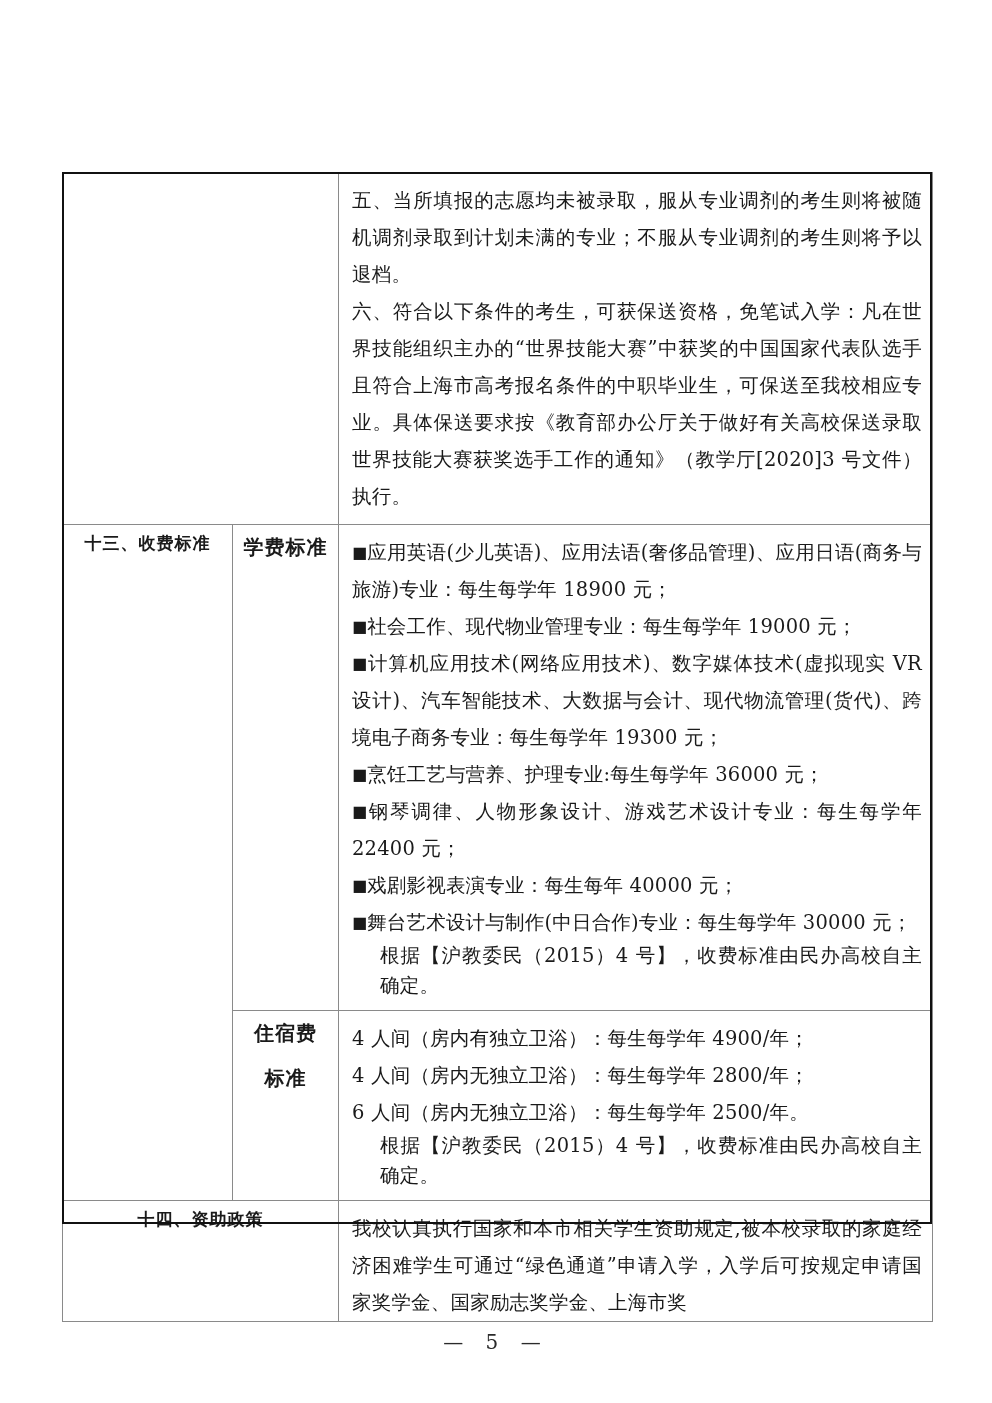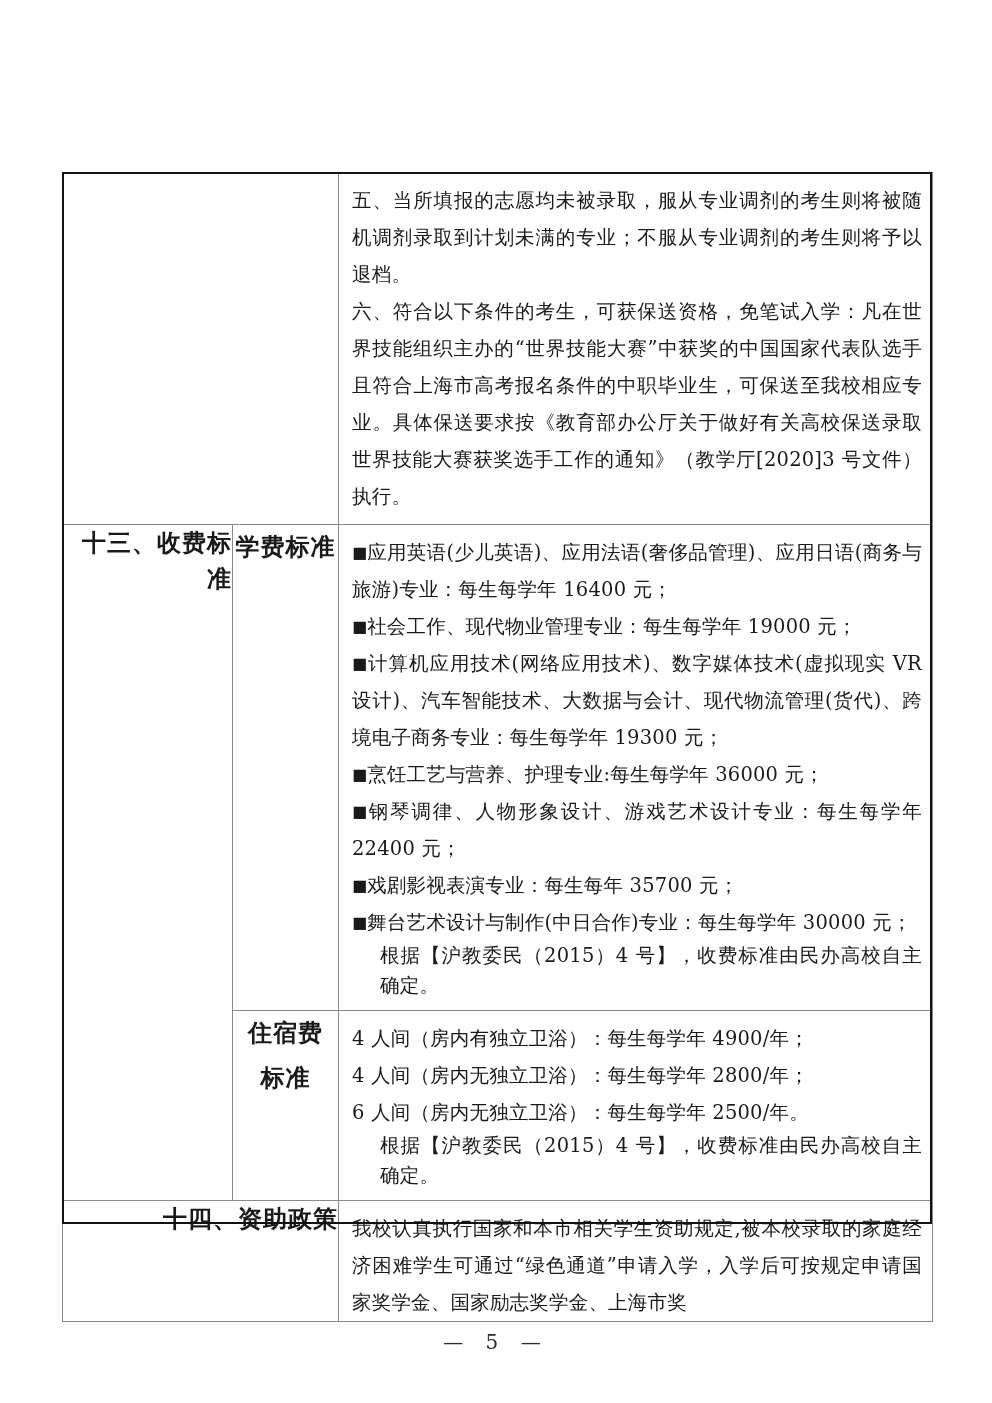--- a/index.html
+++ b/index.html
@@ -79,26 +79,25 @@
   .label-cell {
     text-align: center;
     vertical-align: middle;
     font-size: 21px;
     line-height: 36px;
     letter-spacing: 1px;
     font-weight: 600;
     font-family: "DejaVu Sans", "Liberation Sans", sans-serif;
   }
   .label-cell.sub {
-    font-size: 24px;
+    font-size: 20px;
     line-height: 45px;
   }
   .label-cell.main {
-    font-size: 24px;
-    text-align: right;
+    font-size: 17px;
   }
 
   .bullet {
     font-family: "DejaVu Sans", "Liberation Sans", sans-serif;
     font-size: 16px;
     line-height: 1;
     vertical-align: 1px;
     letter-spacing: 0;
   }
 
@@ -151,26 +150,26 @@
 
       <tr>
         <td rowspan="2" class="label-cell main">
           <span>十三、收费标准</span>
         </td>
         <td class="label-cell sub">
           <span>学费标准</span>
         </td>
         <td>
           <div class="body-cell">
-            <p><span class="bullet">■</span><span>应用英语(少儿英语)、应用法语(奢侈品管理)、应用日语(商务与旅游)专业：每生每学年 16400 元；</span></p>
+            <p><span class="bullet">■</span><span>应用英语(少儿英语)、应用法语(奢侈品管理)、应用日语(商务与旅游)专业：每生每学年 18900 元；</span></p>
             <p><span class="bullet">■</span><span>社会工作、现代物业管理专业：每生每学年 19000 元；</span></p>
             <p><span class="bullet">■</span><span>计算机应用技术(网络应用技术)、数字媒体技术(虚拟现实 VR 设计)、汽车智能技术、大数据与会计、现代物流管理(货代)、跨境电子商务专业：每生每学年 19300 元；</span></p>
             <p><span class="bullet">■</span><span>烹饪工艺与营养、护理专业:每生每学年 36000 元；</span></p>
             <p><span class="bullet">■</span><span>钢琴调律、人物形象设计、游戏艺术设计专业：每生每学年 22400 元；</span></p>
-            <p><span class="bullet">■</span><span>戏剧影视表演专业：每生每年 35700 元；</span></p>
+            <p><span class="bullet">■</span><span>戏剧影视表演专业：每生每年 40000 元；</span></p>
             <p><span class="bullet">■</span><span>舞台艺术设计与制作(中日合作)专业：每生每学年 30000 元；</span></p>
             <p class="tight">根据【沪教委民（2015）4 号】，收费标准由民办高校自主确定。</p>
           </div>
         </td>
       </tr>
 
       <tr>
         <td class="label-cell sub">
           <div>住宿费</div>
           <div>标准</div>

